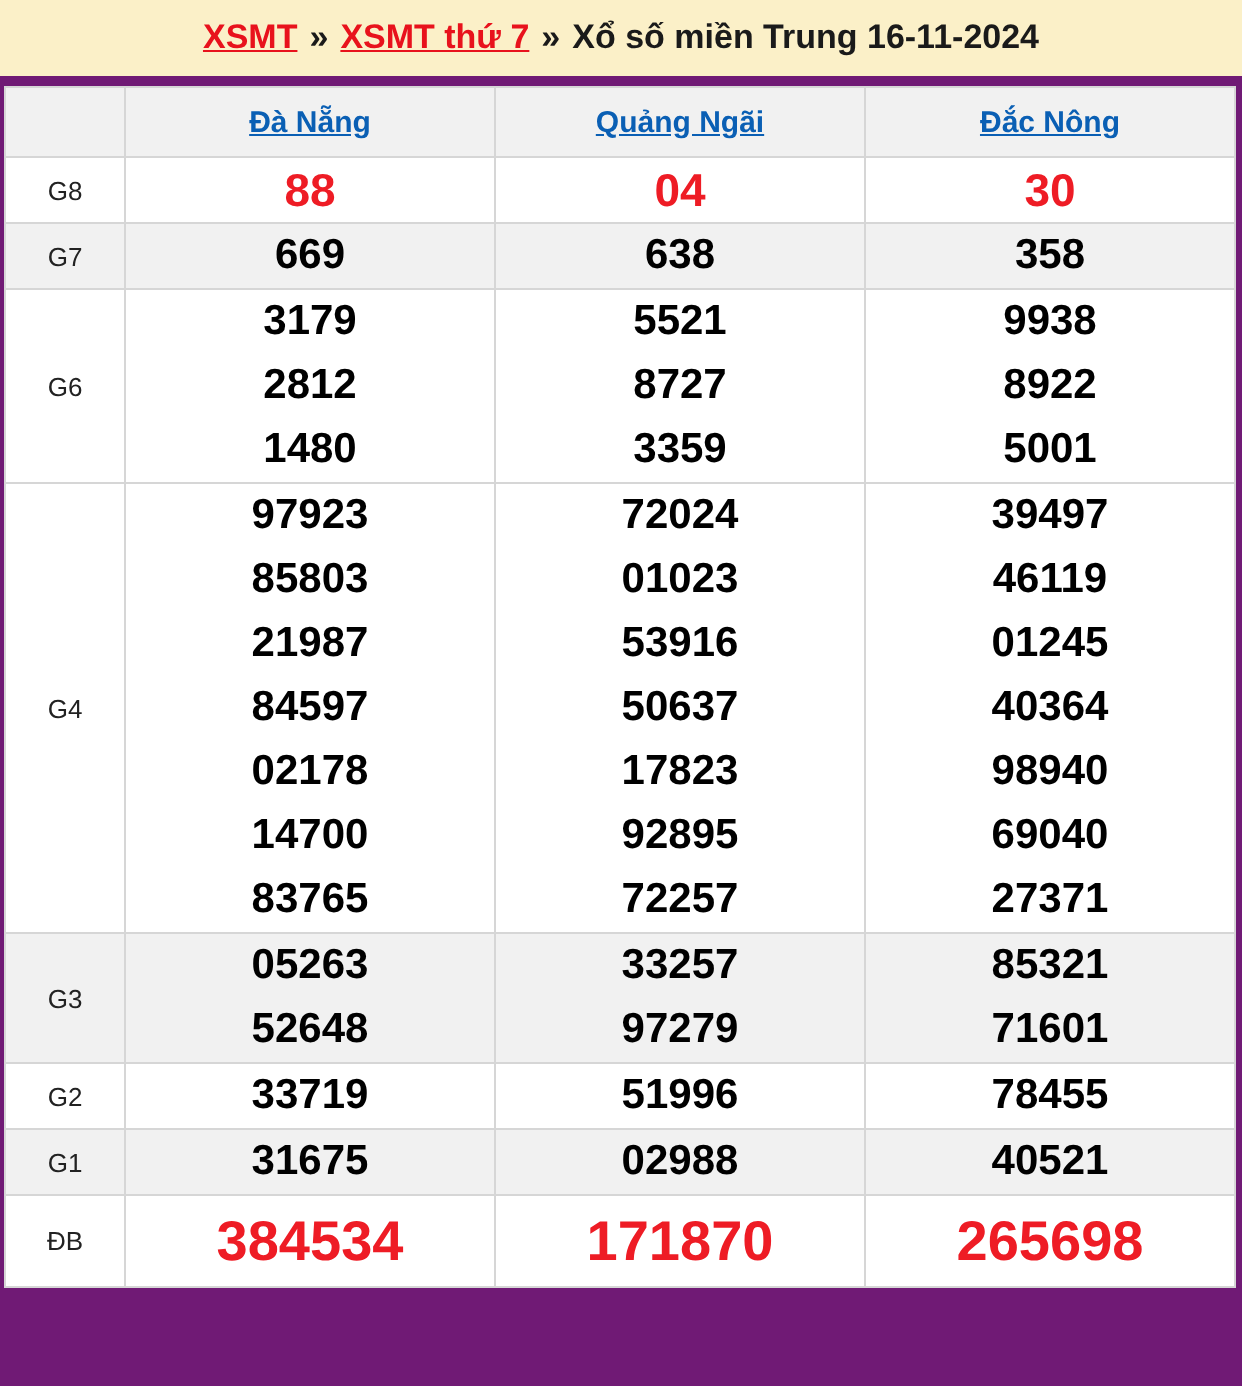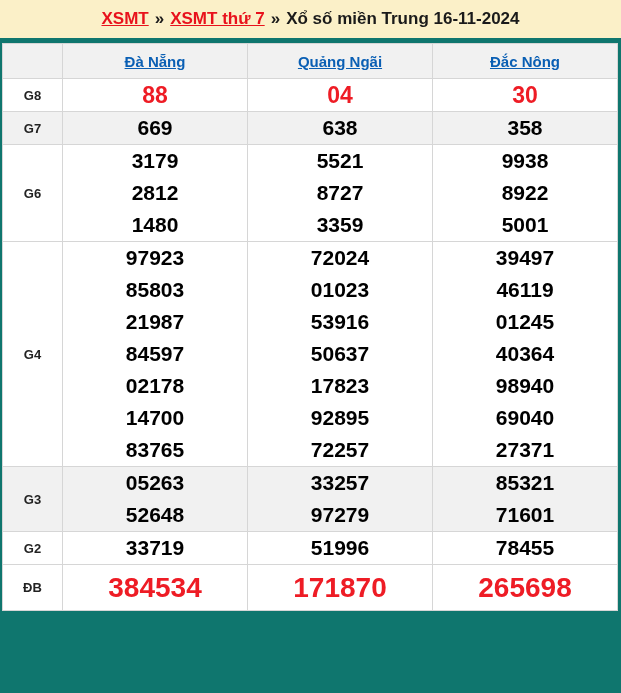--- a/index.html
+++ b/index.html
@@ -5,21 +5,21 @@
   html, body {
     margin: 0;
     padding: 0;
     background: #ffffff;
     font-family: "Liberation Sans", sans-serif;
   }
   .page {
     width: 621px;
     height: 693px;
     overflow: hidden;
-    background: #0f766e;
+    background: #701a75;
   }
   
   .title-bar {
     background: #fbf0c8;
     height: 38px;
     display: flex;
     align-items: center;
     justify-content: center;
     gap: 6px;
     font-size: 17px;
@@ -54,21 +54,21 @@
     font-size: 15px;
   }
   tr.head-row a.col-link {
     color: #0a5fb4;
     font-weight: bold;
     text-decoration: underline;
     cursor: pointer;
   }
   td.label-cell {
     font-size: 13px;
-    font-weight: bold;
+    font-weight: normal;
     color: #222222;
   }
   td.val-cell {
     font-weight: bold;
     color: #000000;
     font-size: 21px;
   }
   .num-line {
     line-height: 32px;
     height: 32px;
@@ -214,20 +214,32 @@
             <div class="num-line">33719</div>
           </td>
       <td class="val-cell">
             <div class="num-line">51996</div>
           </td>
       <td class="val-cell">
             <div class="num-line">78455</div>
           </td>
     </tr>
 
+    <tr class="gray">
+      <td class="label-cell">G1</td>
+      <td class="val-cell">
+            <div class="num-line">31675</div>
+          </td>
+      <td class="val-cell">
+            <div class="num-line">02988</div>
+          </td>
+      <td class="val-cell">
+            <div class="num-line">40521</div>
+          </td>
+    </tr>
 
     <tr class="white row-db">
       <td class="label-cell">ĐB</td>
       <td class="val-cell">
             <div class="num-line">384534</div>
           </td>
       <td class="val-cell">
             <div class="num-line">171870</div>
           </td>
       <td class="val-cell">

